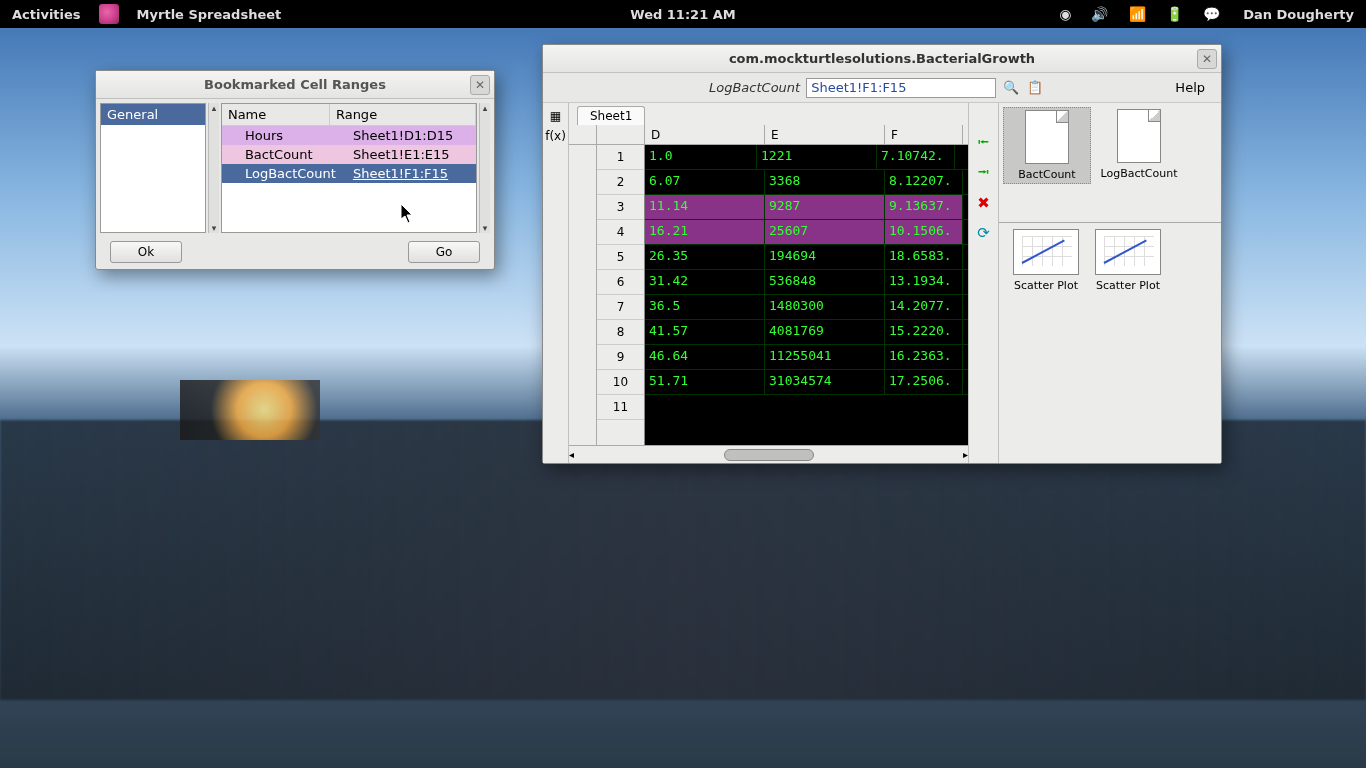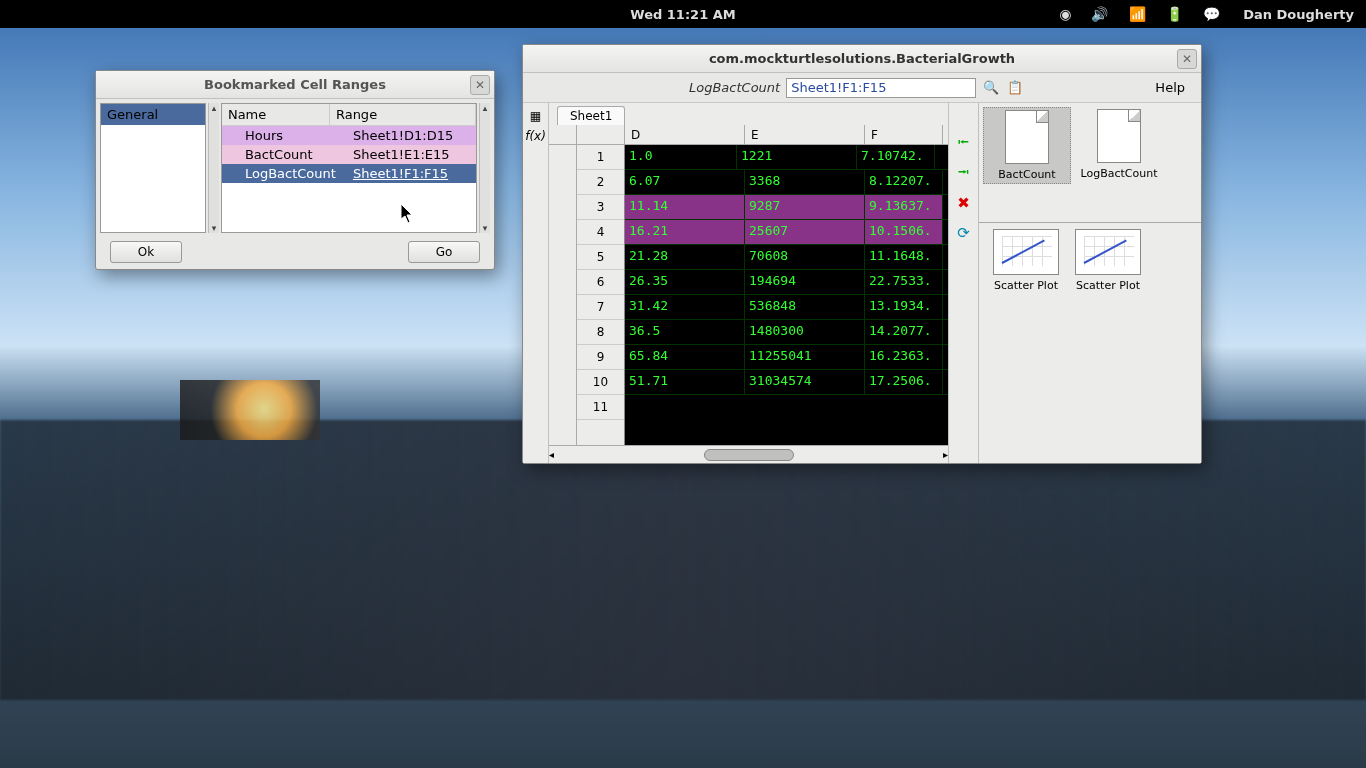--- a/index.html
+++ b/index.html
@@ -55,21 +55,21 @@
 }
 
 
 #bookmark-dialog { left: 95px; top: 70px; width: 400px; height: 200px; }
 #bookmark-dialog .body { display: flex; height: 138px; padding: 4px; gap: 2px; }
 .bm-left-panel {
   width: 140px; border: 1px solid #999; background: #fff; position: relative;
   display: flex; flex-direction: column;
 }
 .bm-left-item {
-  background: #4a6a9e; color: #000000; padding: 3px 6px; font-size: 13px; cursor: pointer;
+  background: #4a6a9e; color: #ffffff; padding: 3px 6px; font-size: 13px; cursor: pointer;
 }
 .bm-right-panel {
   flex: 1; border: 1px solid #999; background: #fff; display: flex; flex-direction: column;
 }
 .bm-head { display: flex; background: #e8e8e6; border-bottom: 1px solid #ccc; font-size: 13px; }
 .bm-head > div { padding: 3px 6px; border-right: 1px solid #ccc; }
 .bm-col-name { width: 108px; }
 .bm-col-range { flex: 1; }
 .bm-row { display: flex; font-size: 13px; cursor: pointer; }
 .bm-row > div { padding: 2px 23px; }
@@ -82,21 +82,21 @@
   width: 72px; height: 22px; background: linear-gradient(#f8f8f6,#e0e0de);
   border: 1px solid #999; border-radius: 3px; font-size: 12px; cursor: pointer;
 }
 .scroll-fake {
   width: 14px; background: #e0e0de; border-left: 1px solid #bbb;
   display: flex; flex-direction: column; justify-content: space-between; align-items: center;
 }
 .scroll-fake .arrow { font-size: 9px; color: #444; }
 
 
-#main-window { left: 522px; top: 44px; width: 680px; height: 420px; }
+#main-window { left: 542px; top: 44px; width: 680px; height: 420px; }
 #main-window .titlebar { font-weight: bold; color: #333; }
 #main-window .toolbar {
   height: 30px; display: flex; align-items: center; padding: 0 6px; gap: 6px;
   border-bottom: 1px solid #c8c8c6; font-size: 13px;
 }
 .toolbar .range-label { font-style: italic; color: #333; margin-left: 160px; }
 .toolbar .range-box {
   border: 1px solid #999; background: #fff; color: #2a4aa0; padding: 1px 4px;
   width: 190px; height: 20px; font-size: 13px;
 }
@@ -196,20 +196,25 @@
   z-index: 500;
 }
 </style>
 </head>
 <body>
 
 <div class="wallpaper-ship"></div>
 <div class="wallpaper-fighter"></div>
 
 <div class="topbar">
+  <div class="left">
+    <div class="item">Activities</div>
+    <div class="app-icon"></div>
+    <div class="item">Myrtle Spreadsheet</div>
+  </div>
   <div class="center">Wed 11:21 AM</div>
   <div class="right">
     <div class="tray-icon">◉</div>
     <div class="tray-icon">🔊</div>
     <div class="tray-icon">📶</div>
     <div class="tray-icon">🔋</div>
     <div class="tray-icon">💬</div>
     <div class="item">Dan Dougherty</div>
   </div>
 </div>
@@ -267,21 +272,21 @@
   <div class="toolbar">
     <span class="range-label">LogBactCount</span>
     <input class="range-box" value="Sheet1!F1:F15" style="">
     <span class="tb-icon" style="color:#c02060">🔍</span>
     <span class="tb-icon" style="color:#c08020">📋</span>
     <span class="help">Help</span>
   </div>
   <div class="content">
     <div class="left-strip">
       <div class="ls-icon">▦</div>
-      <div class="ls-icon" style="font-style:italic">f(x)</div>
+      <div class="ls-icon" style="">f(x)</div>
     </div>
 
     <div class="sheet-area">
       <div class="sheet-tabs">
         <div class="sheet-tab">Sheet1</div>
       </div>
       <div class="col-headers">
         <div class="fx-spacer"></div>
         <div class="rownum-head"></div>
         <div class="col-head col-D">D</div>
@@ -318,41 +323,41 @@
               <div class="cell col-D" style="width:120px">11.14</div>
               <div class="cell col-E" style="width:120px">9287</div>
               <div class="cell col-F" style="width:78px">9.13637.</div>
             </div>
             <div class="cell-row hl">
               <div class="cell col-D" style="width:120px">16.21</div>
               <div class="cell col-E" style="width:120px">25607</div>
               <div class="cell col-F" style="width:78px">10.1506.</div>
             </div>
             <div class="cell-row">
-              <div class="cell col-D" style="width:120px">21.28</div>
-              <div class="cell col-E" style="width:120px">70608</div>
-              <div class="cell col-F" style="width:78px">11.1648.</div>
-            </div>
-            <div class="cell-row">
               <div class="cell col-D" style="width:120px">26.35</div>
               <div class="cell col-E" style="width:120px">194694</div>
-              <div class="cell col-F" style="width:78px">22.7533.</div>
+              <div class="cell col-F" style="width:78px">18.6583.</div>
             </div>
             <div class="cell-row">
               <div class="cell col-D" style="width:120px">31.42</div>
               <div class="cell col-E" style="width:120px">536848</div>
               <div class="cell col-F" style="width:78px">13.1934.</div>
             </div>
             <div class="cell-row">
               <div class="cell col-D" style="width:120px">36.5</div>
               <div class="cell col-E" style="width:120px">1480300</div>
               <div class="cell col-F" style="width:78px">14.2077.</div>
             </div>
             <div class="cell-row">
-              <div class="cell col-D" style="width:120px">65.84</div>
+              <div class="cell col-D" style="width:120px">41.57</div>
+              <div class="cell col-E" style="width:120px">4081769</div>
+              <div class="cell col-F" style="width:78px">15.2220.</div>
+            </div>
+            <div class="cell-row">
+              <div class="cell col-D" style="width:120px">46.64</div>
               <div class="cell col-E" style="width:120px">11255041</div>
               <div class="cell col-F" style="width:78px">16.2363.</div>
             </div>
             <div class="cell-row">
               <div class="cell col-D" style="width:120px">51.71</div>
               <div class="cell col-E" style="width:120px">31034574</div>
               <div class="cell col-F" style="width:78px">17.2506.</div>
             </div>
           </div>
       </div>

